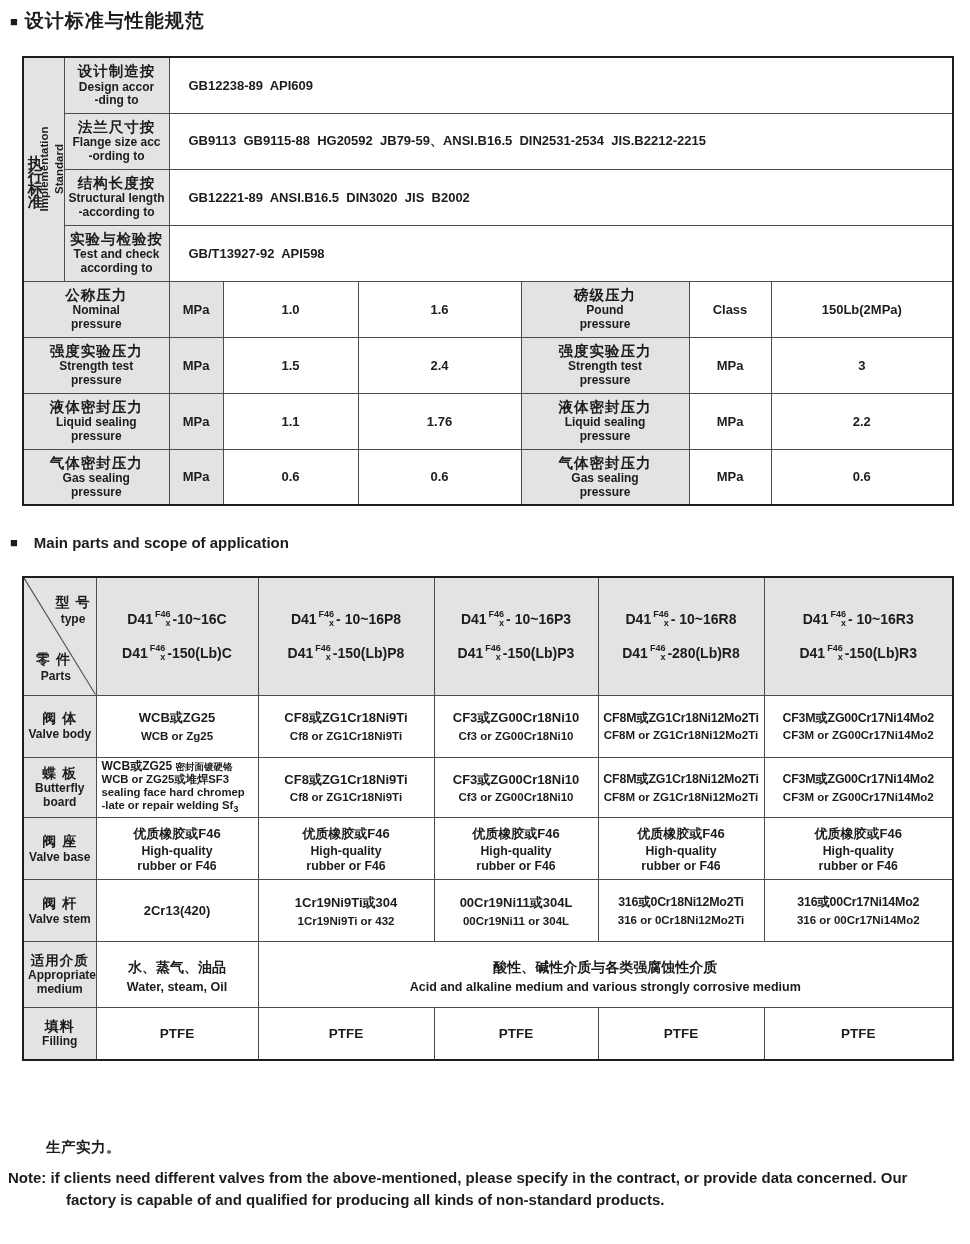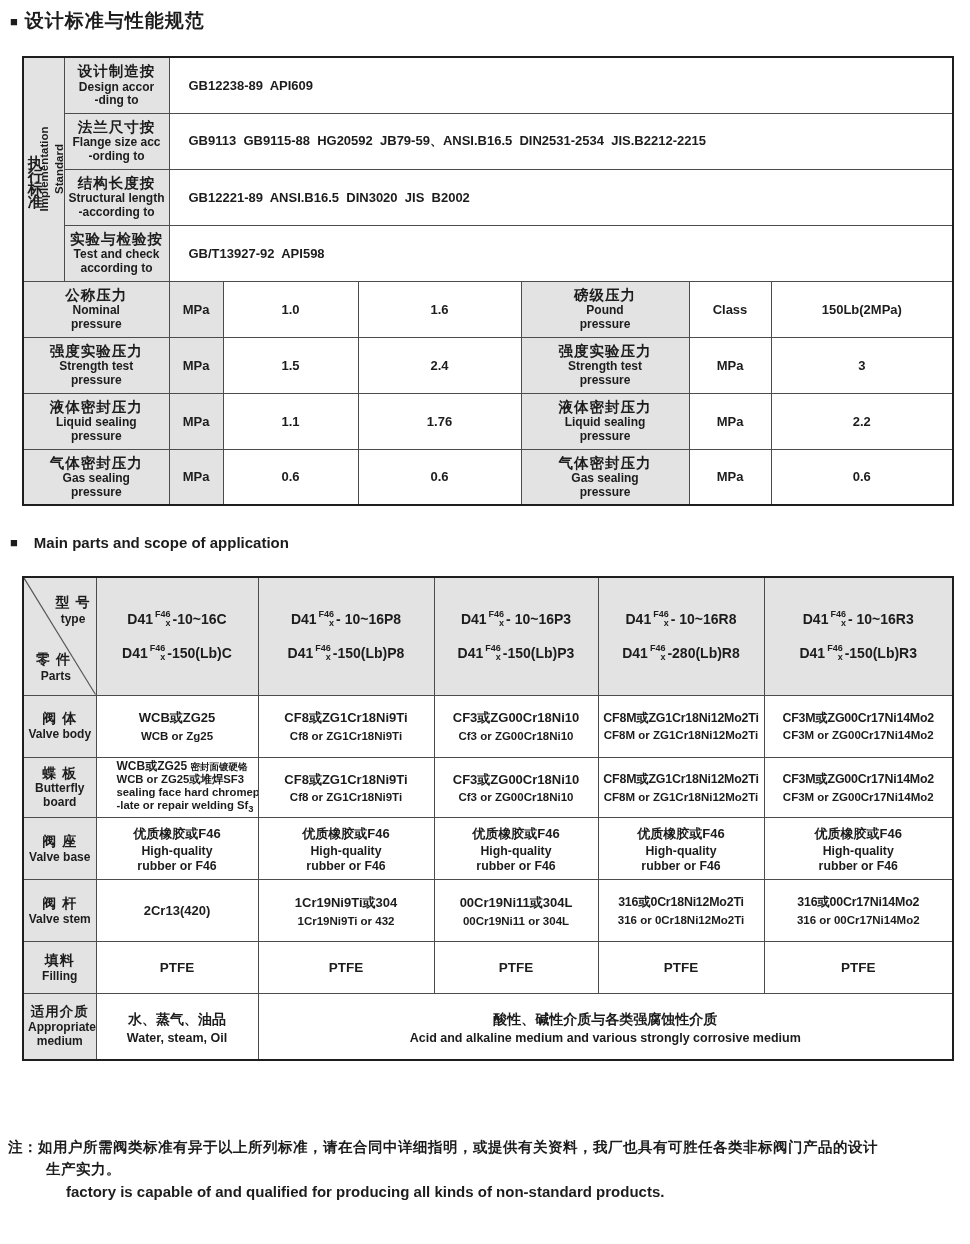--- a/index.html
+++ b/index.html
@@ -50,21 +50,21 @@
   .stack .fsub { font-size:9px; font-weight:bold; }
 
   .plbl .zh { font-size:14px; }
   .plbl .en { font-size:12px; }
   .mat-zh { font-size:13px; font-weight:bold; line-height:1.5; }
   .mat-en { font-size:11.5px; font-weight:bold; line-height:1.4; }
   .sm { font-size:12.4px; letter-spacing:-0.2px; }
   .bb-l1 { font-size:12px; font-weight:bold; line-height:1.15; white-space:nowrap; }
   .bb-l1 .tiny { font-size:9.5px; }
   .bb-ln { font-size:11.3px; font-weight:bold; line-height:1.15; white-space:nowrap; text-align:left; }
-  .bb-cell { text-align:left; padding-left:20px; }
+  .bb-cell { text-align:left; padding-left:5px; }
   .base-en { font-size:12.3px; font-weight:bold; line-height:1.2; }
   .ptfe { font-size:13.5px; font-weight:bold; }
   .med-zh { font-size:14px; font-weight:bold; line-height:1.7; }
   .med-en { font-size:12.5px; font-weight:bold; }
   .temp { font-size:14px; font-weight:bold; }
 
   
   #note { position:absolute; left:8px; top:1136px; width:956px; }
   .note-zh { font-size:14.5px; font-weight:bold; line-height:1.55; letter-spacing:0.5px; }
   .note-zh2 { margin-left:38px; }
@@ -445,50 +445,50 @@
       <td>
             <div class="mat-zh sm">316或0Cr18Ni12Mo2Ti</div>
             <div class="mat-en">316 or 0Cr18Ni12Mo2Ti</div>
           </td>
       <td>
             <div class="mat-zh sm">316或00Cr17Ni14Mo2</div>
             <div class="mat-en">316 or 00Cr17Ni14Mo2</div>
           </td>
     </tr>
 
+    <tr style="height:66px">
+      <td class="gray plbl">
+        <div class="zh" style="font-size:13.5px">适用介质</div>
+        <div class="en pre">Appropriate
+medium</div>
+      </td>
+      <td>
+        <div class="med-zh">水、蒸气、油品</div>
+        <div class="med-en">Water, steam, Oil</div>
+      </td>
+      <td colspan="4">
+        <div class="med-zh">酸性、碱性介质与各类强腐蚀性介质</div>
+        <div class="med-en">Acid and alkaline medium and various strongly corrosive medium</div>
+      </td>
+    </tr>
+
     <tr style="height:52px">
       <td class="gray plbl">
         <div class="zh">填料</div>
         <div class="en">Filling</div>
       </td>
       <td class="ptfe">PTFE</td>
       <td class="ptfe">PTFE</td>
       <td class="ptfe">PTFE</td>
       <td class="ptfe">PTFE</td>
       <td class="ptfe">PTFE</td>
     </tr>
 
-    <tr style="height:66px">
-      <td class="gray plbl">
-        <div class="zh" style="font-size:13.5px">适用介质</div>
-        <div class="en pre">Appropriate
-medium</div>
-      </td>
-      <td>
-        <div class="med-zh">水、蒸气、油品</div>
-        <div class="med-en">Water, steam, Oil</div>
-      </td>
-      <td colspan="4">
-        <div class="med-zh">酸性、碱性介质与各类强腐蚀性介质</div>
-        <div class="med-en">Acid and alkaline medium and various strongly corrosive medium</div>
-      </td>
-    </tr>
-
     </tbody>
   </table>
 
   <div id="note">
-    <div class="note-zh">注：如用户所需阀类标准有异于以上所列标准，请在合同中详细指明，或提供有关资料，我厂也具有可胜任各类非标阀门产品的设计</div>
     <div class="note-zh note-zh2">生产实力。</div>
+    <div class="note-en">Note: if clients need different valves from the above-mentioned, please specify in the contract, or provide data concerned. Our</div>
     <div class="note-en note-en2" style="margin-top:0">factory is capable of and qualified for producing all kinds of non-standard products.</div>
   </div>
 
 </div>
 
 </body></html>

